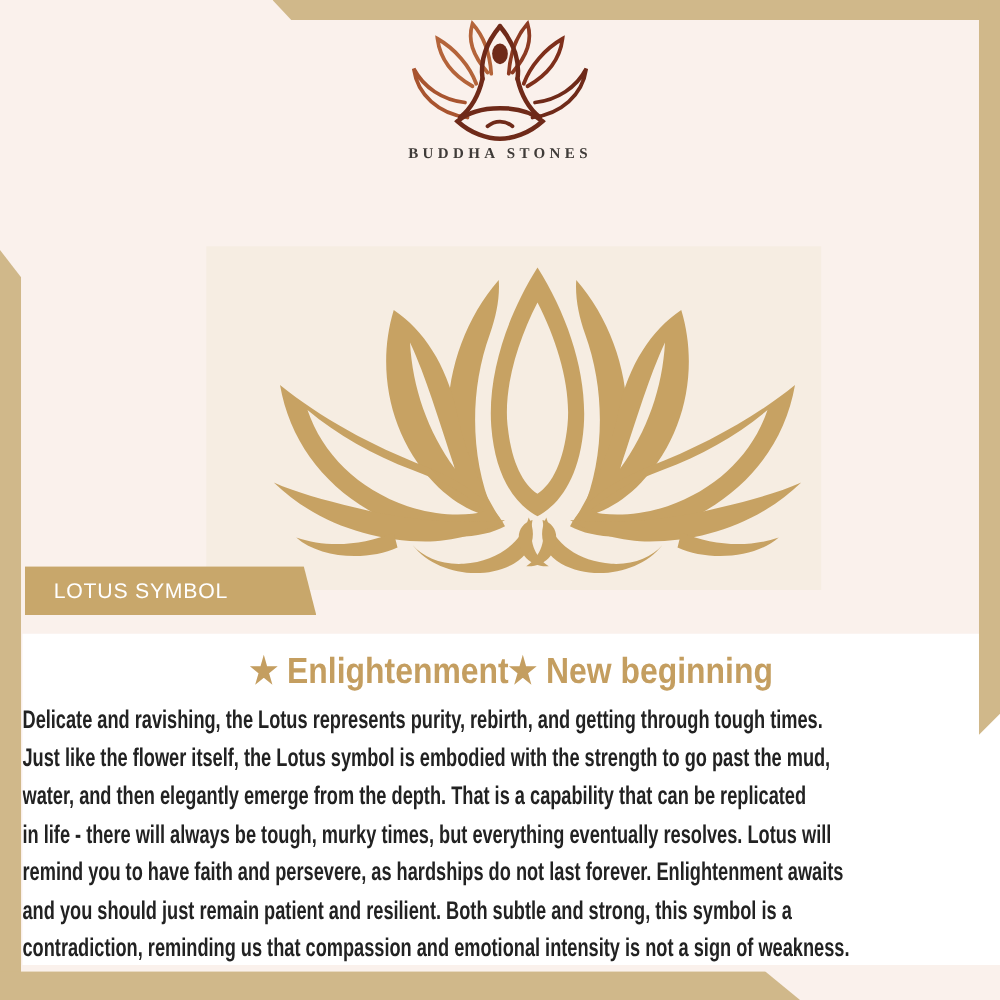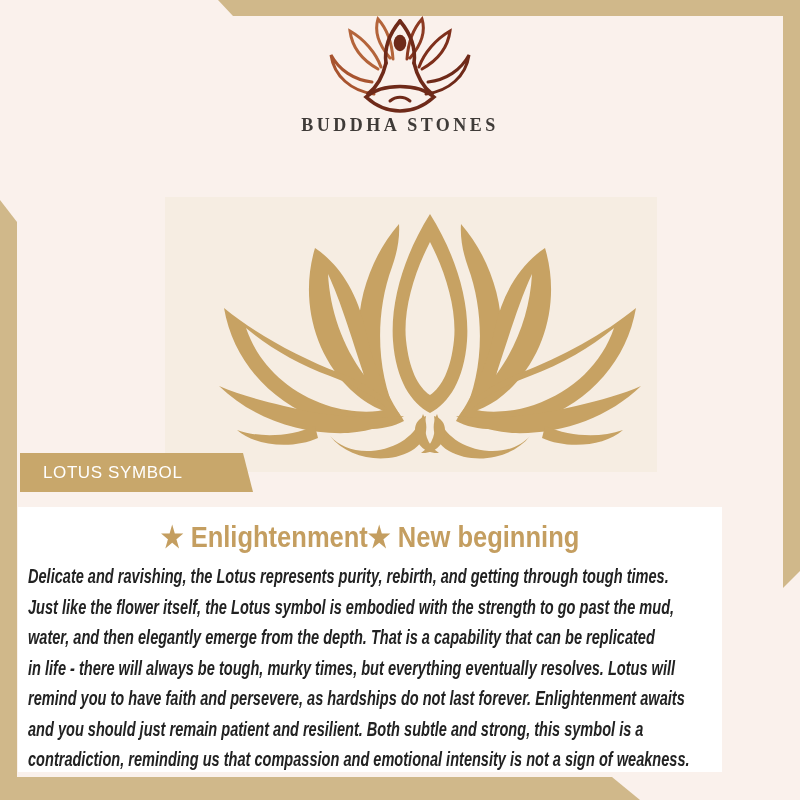--- a/index.html
+++ b/index.html
@@ -18,21 +18,21 @@
     clip-path:polygon(0 0,100% 22px,100% 100%,0 100%);}
   .band-bottom{left:0;top:777px;width:640px;height:23px;
     clip-path:polygon(0 0,612px 0,100% 100%,0 100%);}
   
   .cream-panel{position:absolute;left:165px;top:197px;width:492px;height:275px;
     background:#F6EDE2;}
   
   .brand-logo{position:absolute;left:320px;top:14px;width:160px;height:100px;}
   .brand-name{
     position:absolute;left:0;top:115px;width:800px;text-align:center;
-    font-family:"Liberation Serif",serif;font-size:18px;font-weight:600;
+    font-family:"Liberation Serif",serif;font-size:12px;font-weight:600;
     letter-spacing:3.5px;color:#3F3B38;
   }
   
   .title-strip{
     position:absolute;left:165px;top:141px;width:471px;height:56px;
     background:#FDFAF6;display:flex;align-items:center;justify-content:center;
   }
   .title-strip h1{
     margin:0;font-size:34px;font-weight:700;color:#BD9557;
     transform:scaleX(.93);transform-origin:center;white-space:nowrap;letter-spacing:.2px;
@@ -45,29 +45,29 @@
     background:#C8A76B;
     clip-path:polygon(0 0,223px 0,100% 100%,0 100%);
     display:flex;align-items:center;
   }
   .section-banner span{
     padding-left:23px;color:#FFFFFF;font-size:17px;font-weight:400;
     letter-spacing:.6px;white-space:nowrap;
   }
   
   .content-box{
-    position:absolute;left:18px;top:507px;width:704px;height:265px;
+    position:absolute;left:18px;top:507px;width:782px;height:265px;
     background:#FFFFFF;overflow:hidden;
   }
   .content-heading{
     margin-top:12px;text-align:center;font-size:29px;font-weight:700;
     color:#C49E60;transform:scaleX(.88);transform-origin:center;white-space:nowrap;
     line-height:36px;height:36px;
   }
-  .body-lines{margin-top:6px;padding-left:10px;font-style:italic;}
+  .body-lines{margin-top:6px;}
   .body-line{
     white-space:nowrap;font-size:20.5px;font-weight:700;color:#222222;
     line-height:30.5px;height:30.5px;letter-spacing:0;
     transform:scaleX(.71);transform-origin:0 50%;
   }
 </style>
 </head>
 <body>
 
 <div class="canvas">

